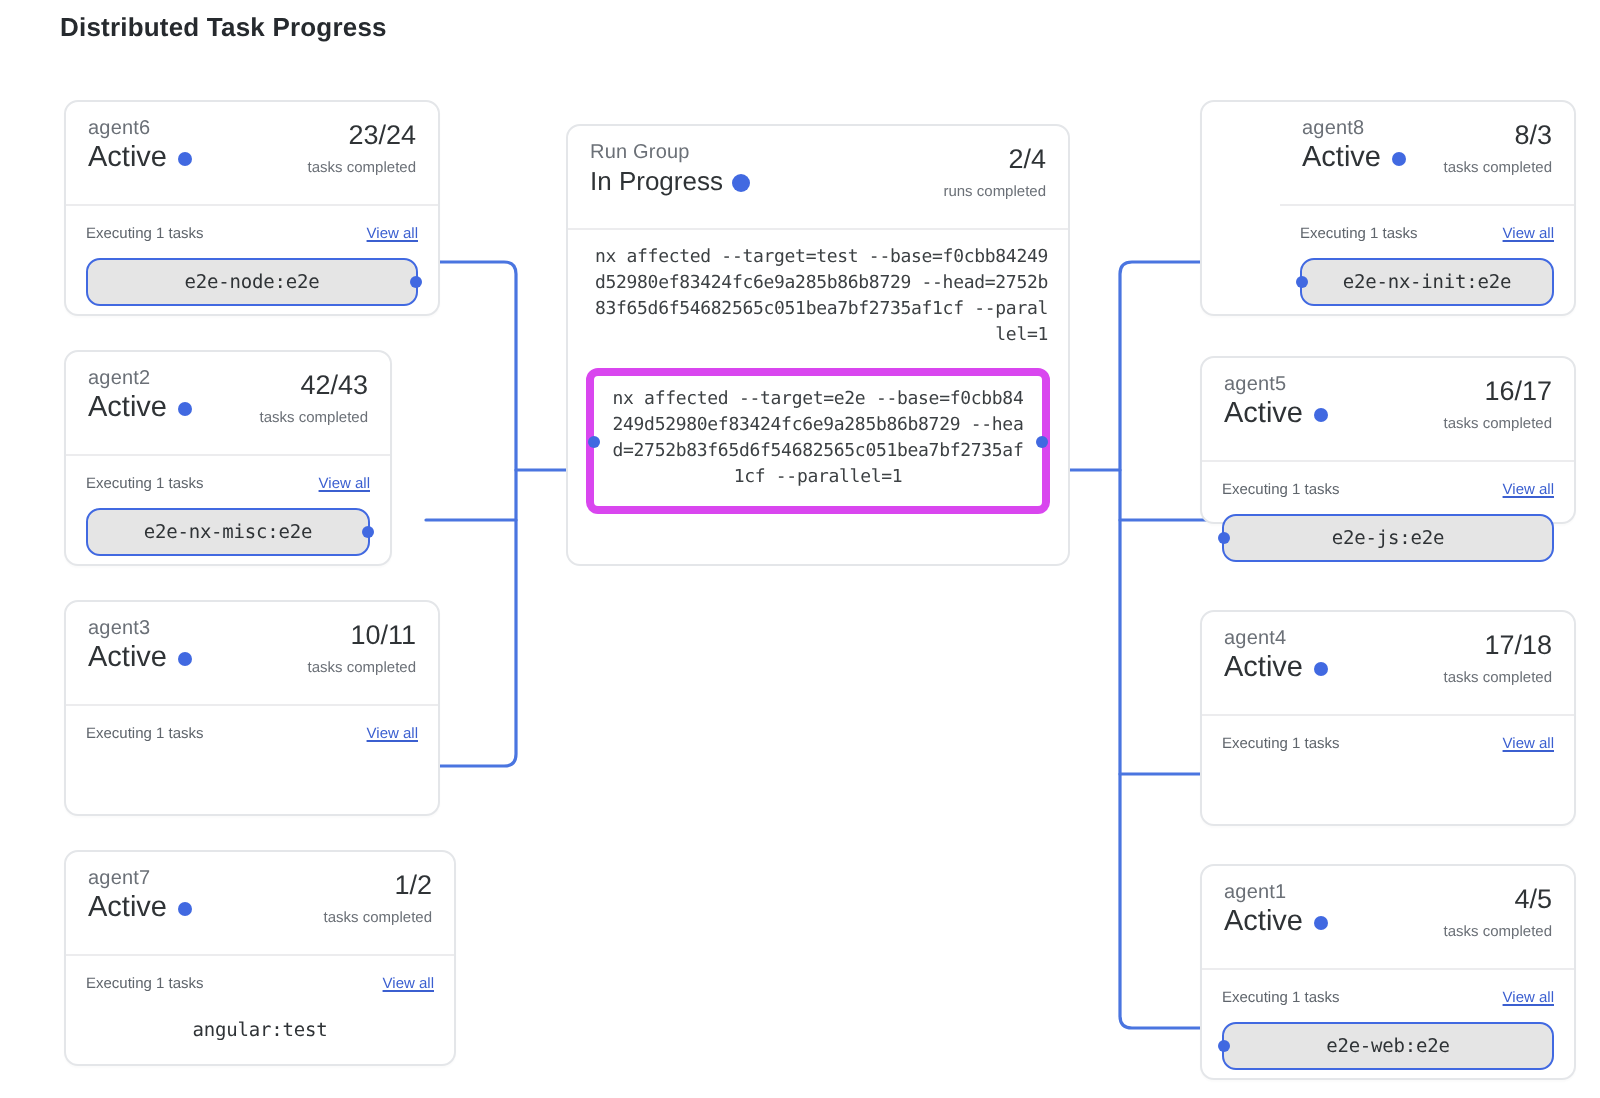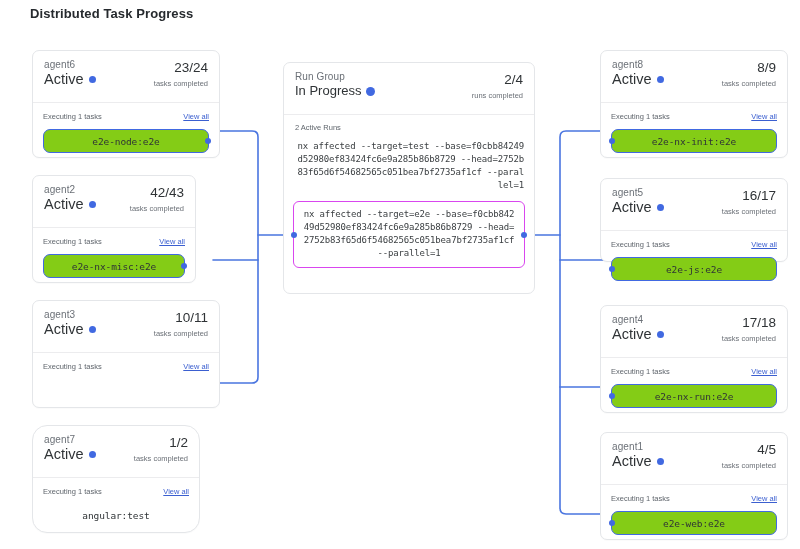--- a/index.html
+++ b/index.html
@@ -123,21 +123,21 @@
     border-radius: 7px;
     height: 22px;
     display: flex;
     align-items: center;
     justify-content: center;
     font-family: "DejaVu Sans Mono", "Liberation Mono", monospace;
     font-size: 9.5px;
     color: #2f3336;
     letter-spacing: -0.1px;
     position: relative;
-    background: #84cc16;
+    background: #e5e5e5;
   }
   .task-plain {
     height: 22px;
     display: flex;
     align-items: center;
     justify-content: center;
     font-family: "DejaVu Sans Mono", "Liberation Mono", monospace;
     font-size: 9.5px;
     color: #2f3336;
     letter-spacing: -0.1px;
@@ -167,21 +167,21 @@
     font-size: 9px;
     line-height: 13px;
     color: #3c4043;
     text-align: right;
     padding: 8px 10px 2px 10px;
     word-break: break-all;
     letter-spacing: -0.15px;
   }
   .run-cmd-boxed {
     margin: 7px 9px 25px 9px;
-    border: 1px solid #d946ef;
+    border: 4px solid #d946ef;
     border-radius: 6px;
     font-family: "DejaVu Sans Mono", "Liberation Mono", monospace;
     font-size: 9px;
     line-height: 13px;
     color: #3c4043;
     text-align: center;
     padding: 6px 8px 7px 8px;
     word-break: break-all;
     letter-spacing: -0.15px;
     position: relative;
@@ -285,21 +285,21 @@
       </div>
     </div>
     <div class="card-body">
       <div class="body-head">
         <span class="exec-label">Executing 1 tasks</span>
         <span class="view-all">View all</span>
       </div>
     </div>
   </div>
 
-  <div class="card" style="left:32px; top:425px; width:168px; height:108px;border-radius:15px;">
+  <div class="card" style="left:32px; top:425px; width:196px; height:108px;">
     <div class="card-head">
       <div class="agent-name">agent7</div>
       <div class="status-row">
         <span class="status-text">Active</span>
         <span class="status-dot"></span>
       </div>
       <div class="count-block">
         <div class="count-big">1/2</div>
         <div class="count-label">tasks completed</div>
       </div>
@@ -318,38 +318,37 @@
       <div class="agent-name">Run Group</div>
       <div class="status-row">
         <span class="status-text">In Progress</span>
         <span class="status-dot"></span>
       </div>
       <div class="count-block">
         <div class="count-big">2/4</div>
         <div class="count-label">runs completed</div>
       </div>
     </div>
-    <div class="runs-label">2 Active Runs</div>
     <div class="run-cmd">nx affected --target=test --base=f0cbb84249d52980ef83424fc6e9a285b86b8729 --head=2752b83f65d6f54682565c051bea7bf2735af1cf --parallel=1</div>
     <div class="run-cmd-boxed">
       <span>nx affected --target=e2e --base=f0cbb84249d52980ef83424fc6e9a285b86b8729 --head=2752b83f65d6f54682565c051bea7bf2735af1cf --parallel=1</span>
       <span class="dot-l"></span>
       <span class="dot-r"></span>
     </div>
   </div>
 
-  <div class="card" style="left:600px; top:50px; width:188px; height:108px;">
+  <div class="card" style="left:600px; top:50px; width:188px; height:108px;padding-left:39px;">
     <div class="card-head">
       <div class="agent-name">agent8</div>
       <div class="status-row">
         <span class="status-text">Active</span>
         <span class="status-dot"></span>
       </div>
       <div class="count-block">
-        <div class="count-big">8/9</div>
+        <div class="count-big">8/3</div>
         <div class="count-label">tasks completed</div>
       </div>
     </div>
     <div class="card-body">
       <div class="body-head">
         <span class="exec-label">Executing 1 tasks</span>
         <span class="view-all">View all</span>
       </div>
       <div class="task-pill">
         <span>e2e-nx-init:e2e</span>
@@ -392,24 +391,20 @@
       <div class="count-block">
         <div class="count-big">17/18</div>
         <div class="count-label">tasks completed</div>
       </div>
     </div>
     <div class="card-body">
       <div class="body-head">
         <span class="exec-label">Executing 1 tasks</span>
         <span class="view-all">View all</span>
       </div>
-      <div class="task-pill">
-        <span>e2e-nx-run:e2e</span>
-        <span class="dot-l"></span>
-      </div>
     </div>
   </div>
 
   <div class="card" style="left:600px; top:432px; width:188px; height:108px;">
     <div class="card-head">
       <div class="agent-name">agent1</div>
       <div class="status-row">
         <span class="status-text">Active</span>
         <span class="status-dot"></span>
       </div>

